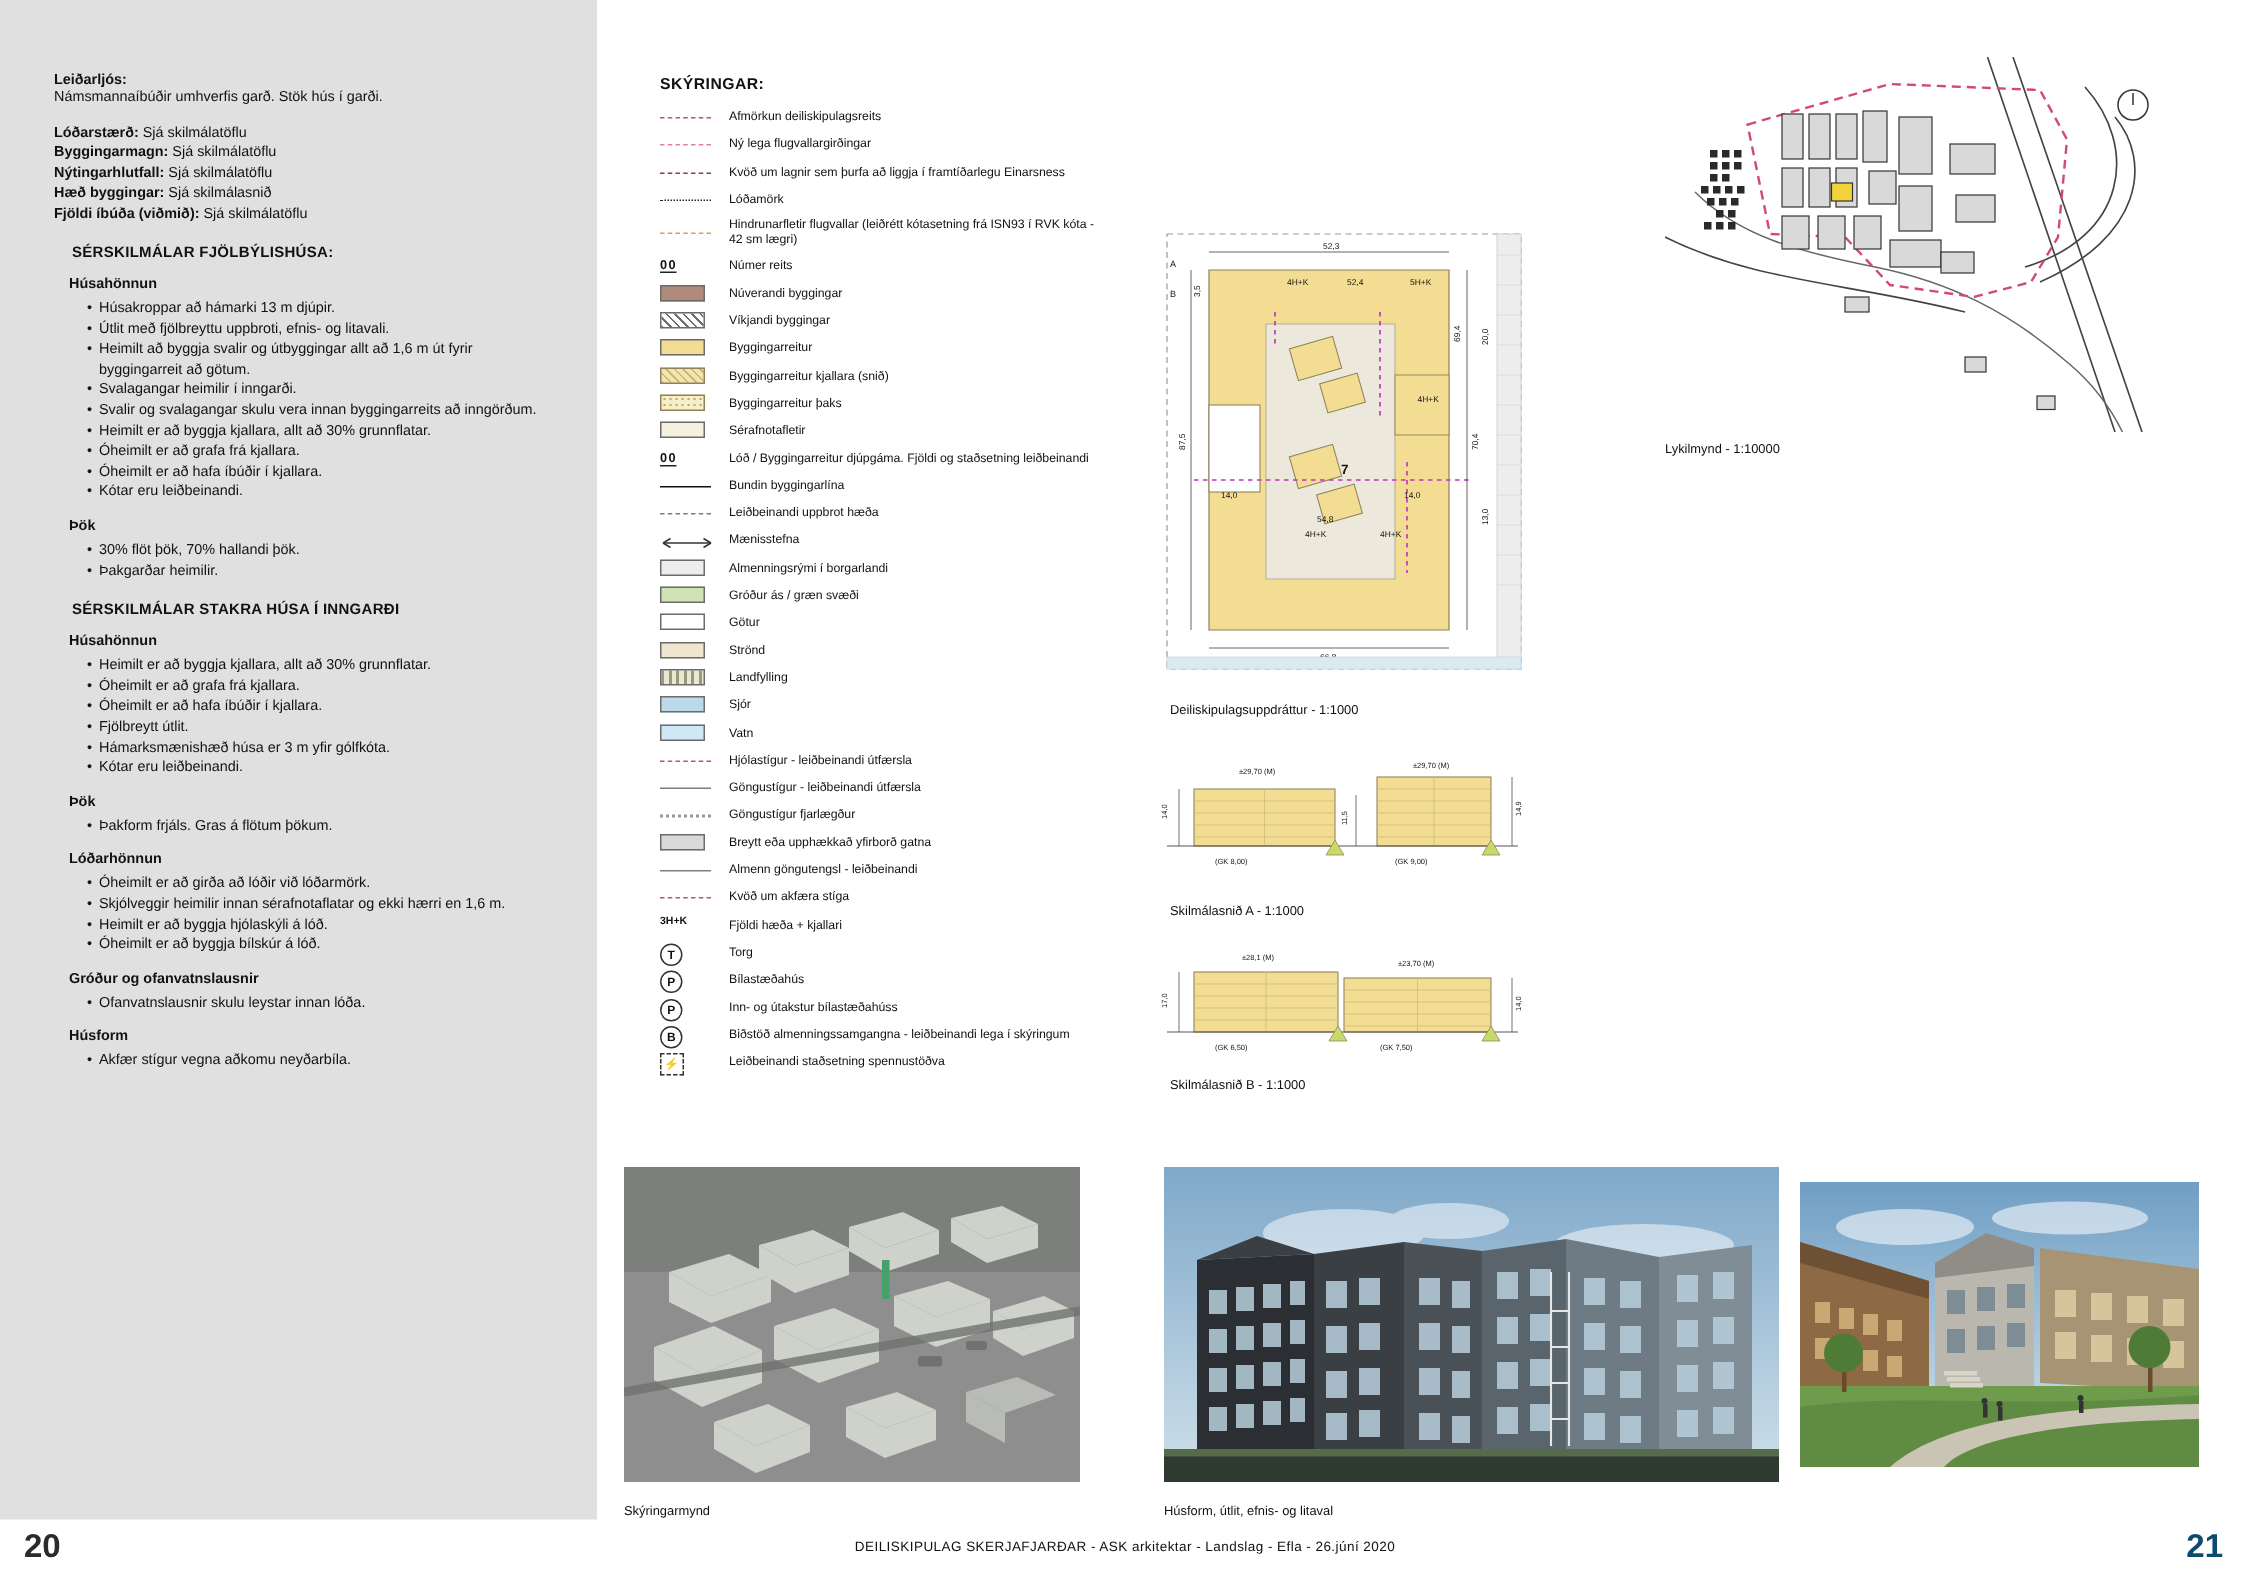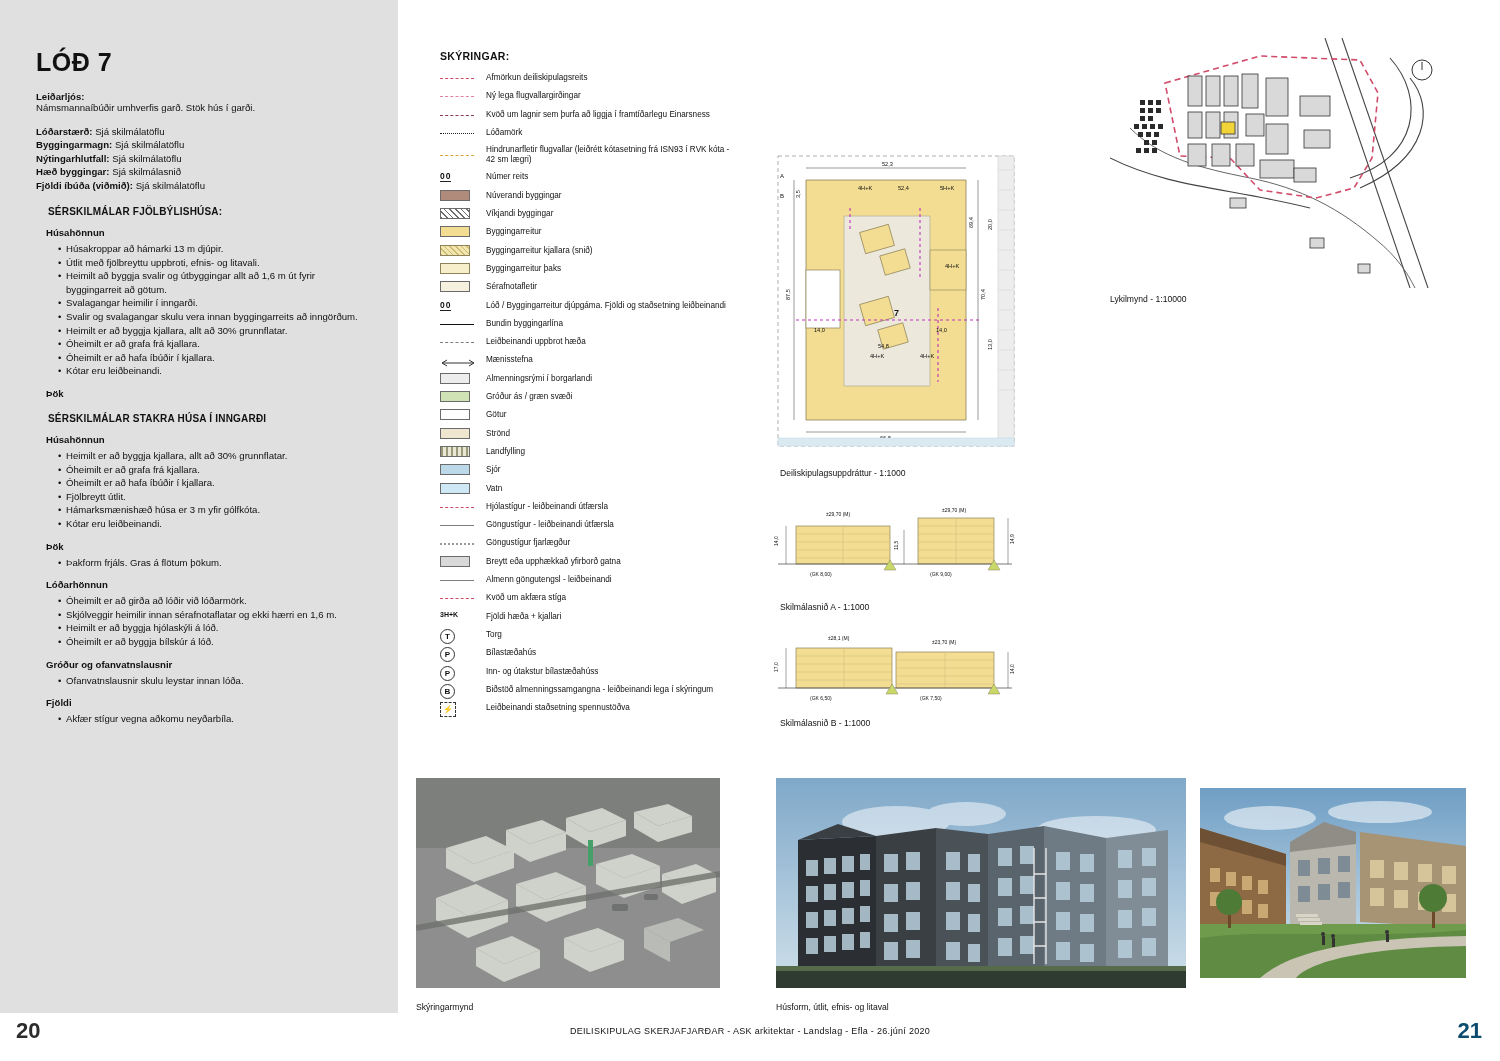--- a/index.html
+++ b/index.html
@@ -87,21 +87,20 @@
   #pg-right{position:absolute;right:18px;top:1018px;font-size:22px;font-weight:bold;color:#0c4a6e;}
   #footer-text{position:absolute;left:0;right:0;top:1026px;text-align:center;font-size:9px;letter-spacing:.3px;}
 
   
   .photo{border:0;overflow:hidden;position:relative;}
 </style>
 </head>
 <body>
 
 <div id="left-panel">
-  <h1>LÓÐ 7</h1>
 
   <div class="lbl">Leiðarljós:</div>
   <div class="txt" style="margin-bottom:12px;">Námsmannaíbúðir umhverfis garð. Stök hús í garði.</div>
 
   <div id="facts">
       <div class="kv"><b>Lóðarstærð:</b> <span>Sjá skilmálatöflu</span></div>
       <div class="kv"><b>Byggingarmagn:</b> <span>Sjá skilmálatöflu</span></div>
       <div class="kv"><b>Nýtingarhlutfall:</b> <span>Sjá skilmálatöflu</span></div>
       <div class="kv"><b>Hæð byggingar:</b> <span>Sjá skilmálasnið</span></div>
       <div class="kv"><b>Fjöldi íbúða (viðmið):</b> <span>Sjá skilmálatöflu</span></div>
@@ -116,20 +115,24 @@
       <li>Heimilt að byggja svalir og útbyggingar allt að 1,6 m út fyrir byggingarreit að götum.</li>
       <li>Svalagangar heimilir í inngarði.</li>
       <li>Svalir og svalagangar skulu vera innan byggingarreits að inngörðum.</li>
       <li>Heimilt er að byggja kjallara, allt að 30% grunnflatar.</li>
       <li>Óheimilt er að grafa frá kjallara.</li>
       <li>Óheimilt er að hafa íbúðir í kjallara.</li>
       <li>Kótar eru leiðbeinandi.</li>
     </ul>
 
   <div class="sub-head">Þök</div>
+  <ul class="bul" id="s1b">
+      <li>30% flöt þök, 70% hallandi þök.</li>
+      <li>Þakgarðar heimilir.</li>
+    </ul>
 
   <div class="sec-head">SÉRSKILMÁLAR STAKRA HÚSA Í INNGARÐI</div>
 
   <div class="sub-head">Húsahönnun</div>
   <ul class="bul" id="s2a">
       <li>Heimilt er að byggja kjallara, allt að 30% grunnflatar.</li>
       <li>Óheimilt er að grafa frá kjallara.</li>
       <li>Óheimilt er að hafa íbúðir í kjallara.</li>
       <li>Fjölbreytt útlit.</li>
       <li>Hámarksmænishæð húsa er 3 m yfir gólfkóta.</li>
@@ -147,21 +150,21 @@
       <li>Skjólveggir heimilir innan sérafnotaflatar og ekki hærri en 1,6 m.</li>
       <li>Heimilt er að byggja hjólaskýli á lóð.</li>
       <li>Óheimilt er að byggja bílskúr á lóð.</li>
     </ul>
 
   <div class="sub-head">Gróður og ofanvatnslausnir</div>
   <ul class="bul" id="s2d">
       <li>Ofanvatnslausnir skulu leystar innan lóða.</li>
     </ul>
 
-  <div class="sub-head">Fjöldi</div>
+  <div class="sub-head">Húsform</div>
   <ul class="bul" id="s2e">
       <li>Akfær stígur vegna aðkomu neyðarbíla.</li>
     </ul>
 </div>
 
 <div id="legend">
   <div class="title">SKÝRINGAR:</div>
   <div id="legend-rows">
       <div class="lg-row">
         <div class="lg-sym">

